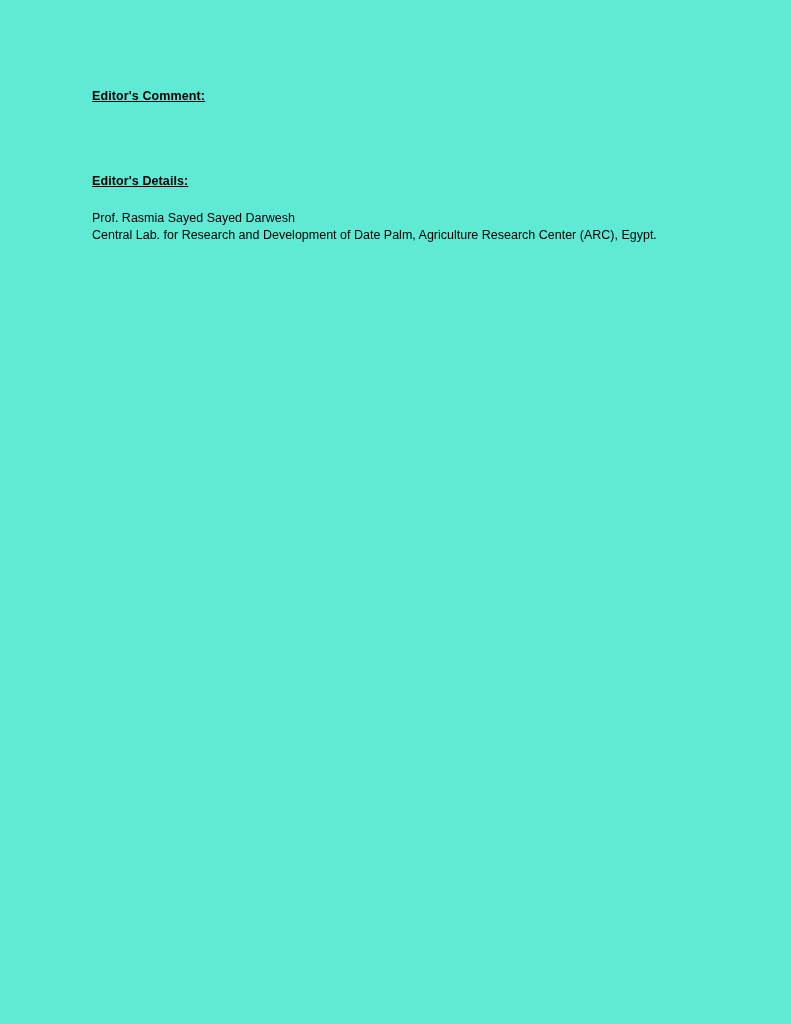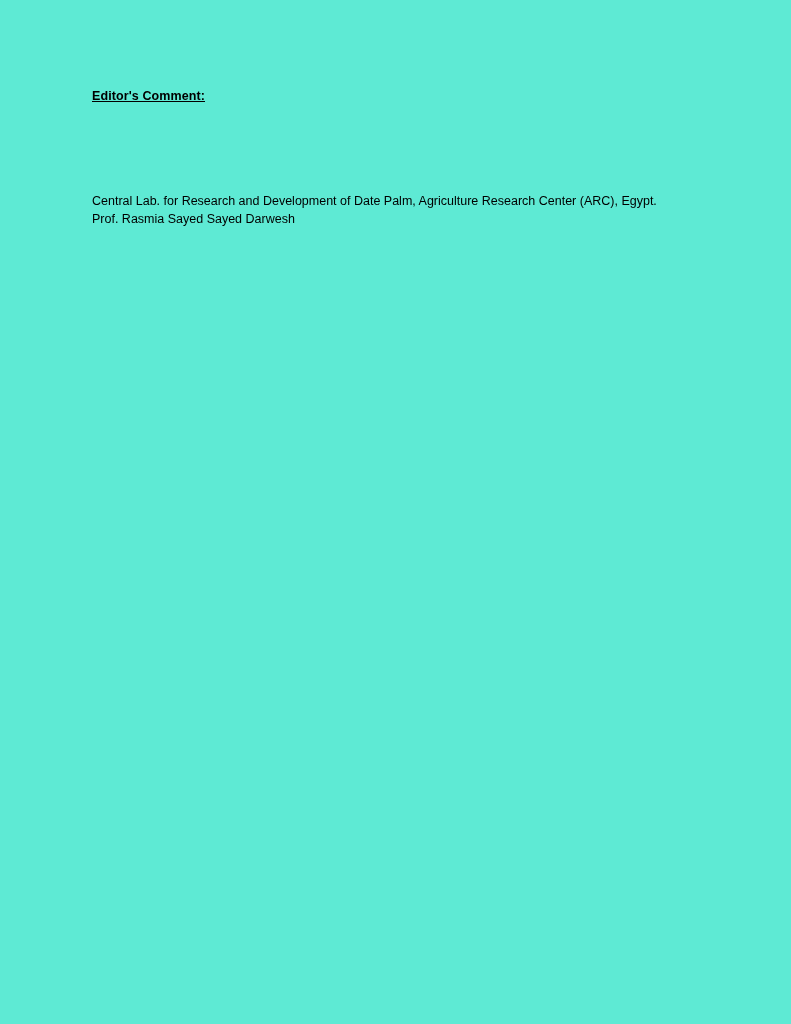--- a/index.html
+++ b/index.html
@@ -52,19 +52,20 @@
   <div class="content">
 
     <div>
       <p class="section-heading">Editor's Comment:</p>
       <div class="gap-after-comment-heading"></div>
     </div>
 
     <div class="gap-after-comment-body"></div>
 
     <div>
+      <p class="section-heading">Editor's Details:</p>
       <div class="gap-after-details-heading"></div>
+      <p class="body-text details-line">Prof. Rasmia Sayed Sayed Darwesh</p>
       <p class="body-text details-line">Central Lab. for Research and Development of Date Palm, Agriculture Research Center (ARC), Egypt.</p>
-      <p class="body-text details-line">Prof. Rasmia Sayed Sayed Darwesh</p>
     </div>
 
   </div>
 </div>
 
 </body></html>

